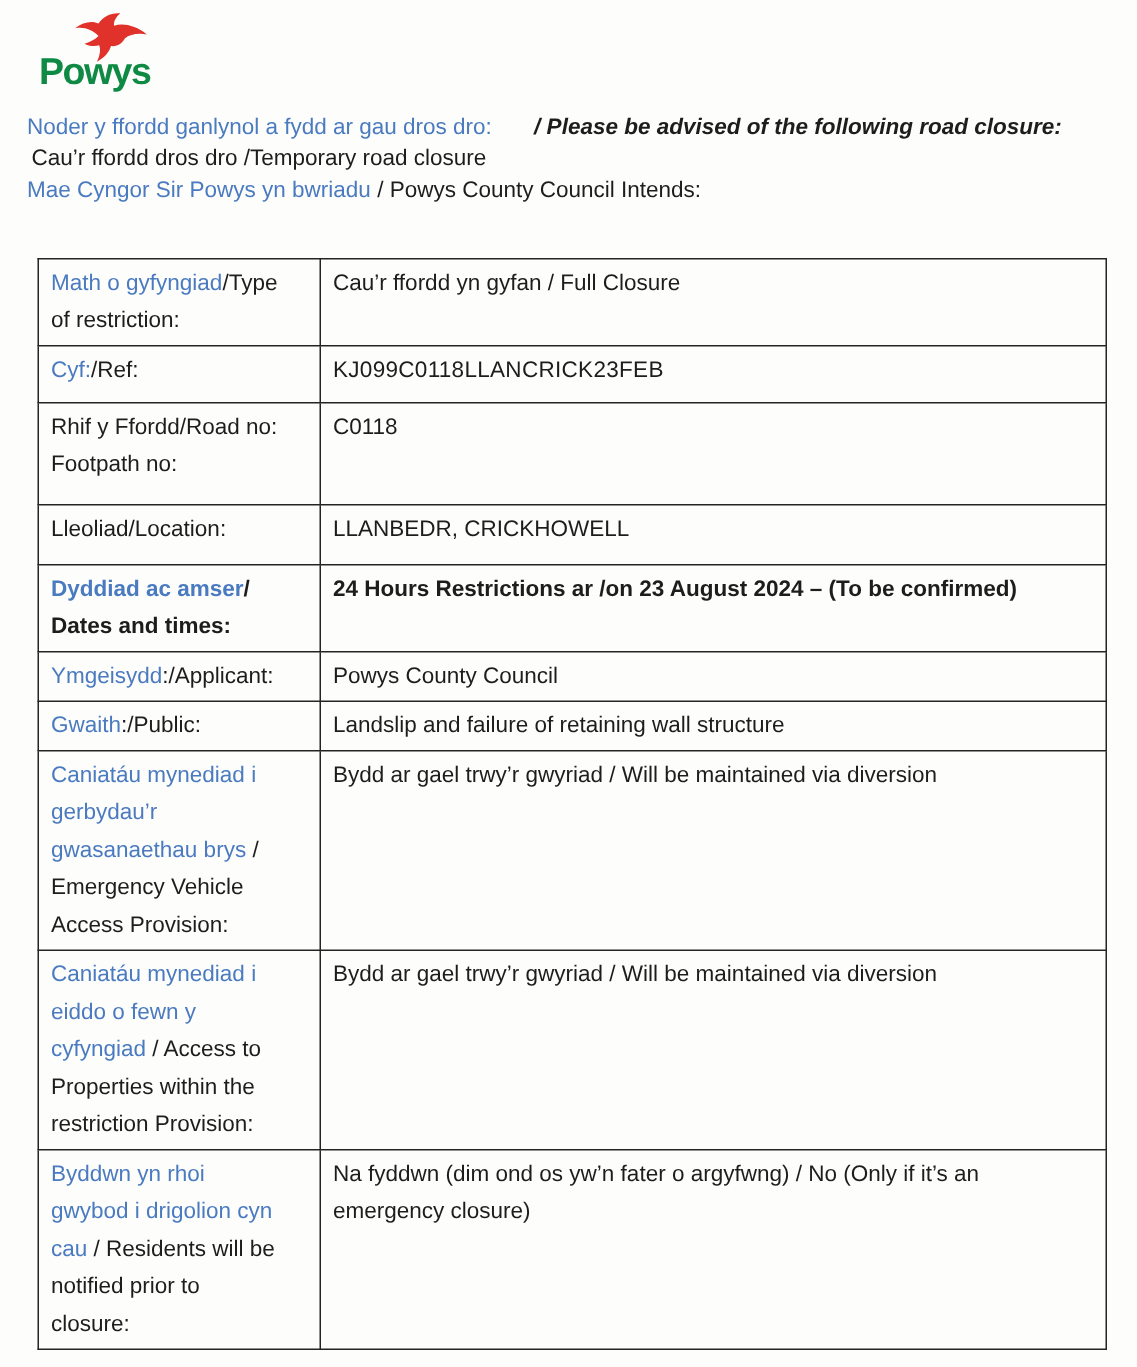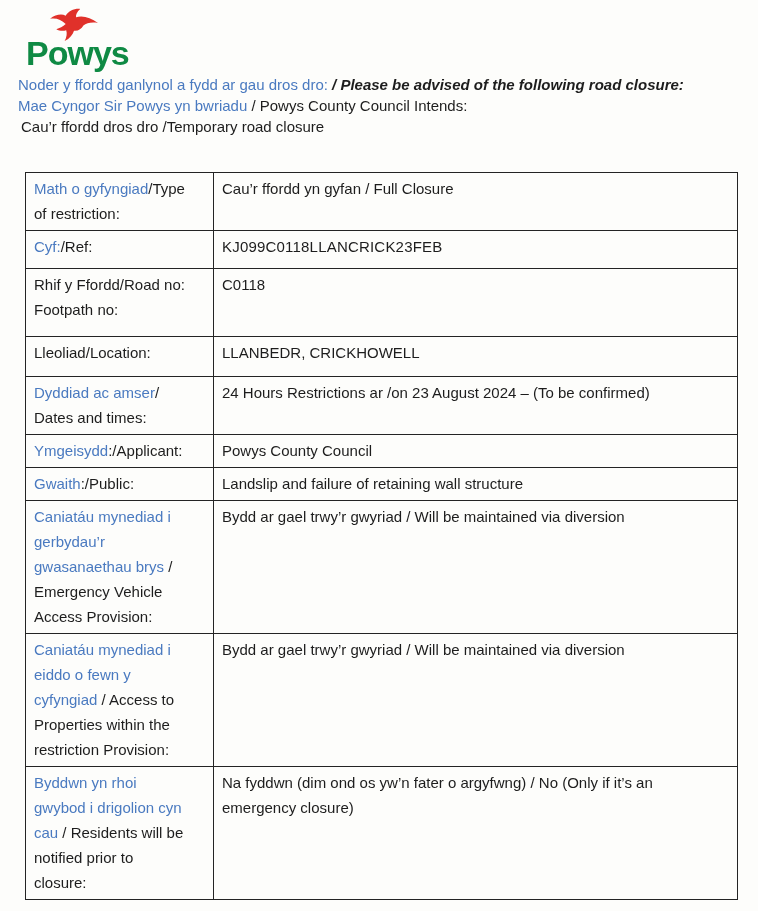--- a/index.html
+++ b/index.html
@@ -10,29 +10,29 @@
     color: #1d1d1d;
   }
   body { height: 911px; overflow: hidden; }
   .page { padding: 8px 16px 0 18px; }
 
   
   .logo { position: relative; height: 62px; margin-left: 8px; }
   .logo-bird { position: absolute; left: 22px; top: 0; width: 52px; height: 34px; }
   .logo-text {
     position: absolute; left: 0; top: 26px;
-    font-size: 34px; font-weight: bold; letter-spacing: -1px;
+    font-size: 25px; font-weight: bold; letter-spacing: -1px;
     font-family: "Liberation Sans", sans-serif;
   }
 
   
   .intro { margin-top: 4px; line-height: 21px; font-size: 15px; }
   .intro .line { white-space: pre-wrap; }
   .cy { color: #4a7ac0; }
-  .en-italic { font-style: italic; font-weight: 600; color: #1d1d1d; }
+  .en-italic { font-style: italic; font-weight: 600; color: #1d1d1d; margin-left: 24px; }
   .line3 { padding-left: 3px; }
 
   
   table.notice {
     margin: 35px 0 0 7px;
     width: 712px;
     border-collapse: collapse;
     table-layout: fixed;
   }
   table.notice td {
@@ -43,21 +43,21 @@
     white-space: pre-line;
     vertical-align: top;
   }
   td.label-cell { width: 188px; }
   td.value-cell { width: 524px; padding-left: 11px; }
   tr.r1 { height: 55px; }
   tr.r2 { height: 38px; }
   tr.r3 { height: 65px; }
   tr.r4 { height: 68px; }
   tr.r5 { height: 40px; }
-  tr.r6 { height: 45px; }
+  tr.r6 { height: 45px; font-weight: bold; }
   tr.r7 { height: 30px; margin-top: 20px; }
   tr.r8 { height: 30px; }
   tr.r9 { height: 128px; }
   tr.r10 { height: 120px; }
   tr.r11 { height: 123px; }
   td.va-mid { vertical-align: middle; }
   td.va-bot { vertical-align: bottom; padding-bottom: 6px; }
   .ref-value {
     font-family: "Liberation Sans", sans-serif;
     font-size: 19.5px;
@@ -82,22 +82,22 @@
         C48 50 42 58 32 63
         C36 55 37 48 35 42
         C29 44 21 43 16 40
         C22 38 29 35 34 30 Z"></path>
     </svg>
     <div class="logo-text" style="color:#0f8a44;">Powys</div>
   </div>
 
   <div class="intro">
     <div class="line"><span class="cy">Noder y ffordd ganlynol a fydd ar gau dros dro: </span><span class="en-italic">/ Please be advised of the following road closure:</span></div>
+    <div class="line line3">Cau’r ffordd dros dro /Temporary road closure</div>
     <div class="line"><span class="cy">Mae Cyngor Sir Powys yn bwriadu </span><span>/ Powys County Council Intends:</span></div>
-    <div class="line line3">Cau’r ffordd dros dro /Temporary road closure</div>
   </div>
 
   <table class="notice">
     <tbody>
       <tr class="r1">
         <td class="label-cell"><span class="cy">Math o gyfyngiad</span><span>/Type
 of restriction:</span></td>
         <td class="value-cell">Cau’r ffordd yn gyfan / Full Closure</td>
       </tr>
       <tr class="r2">

